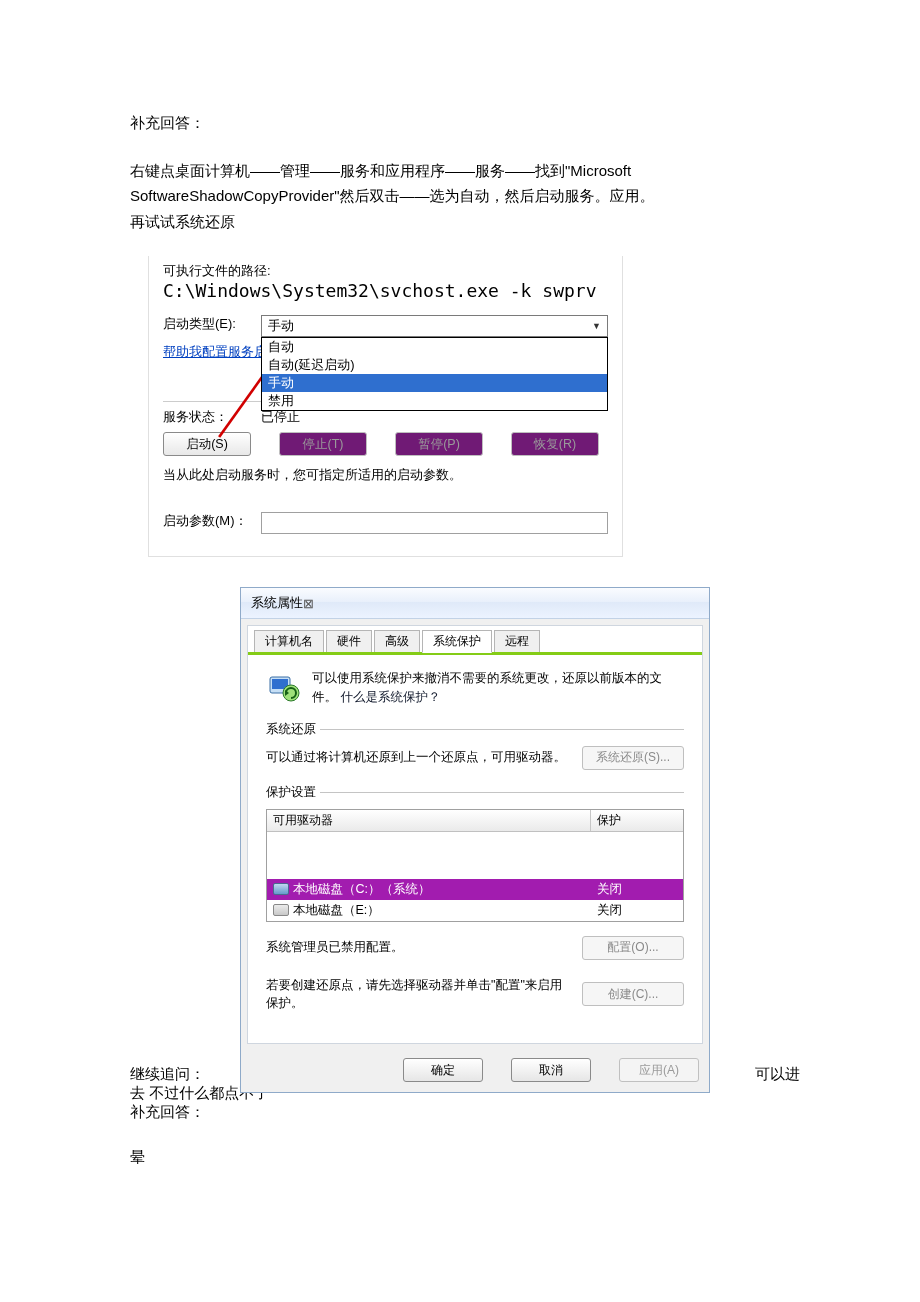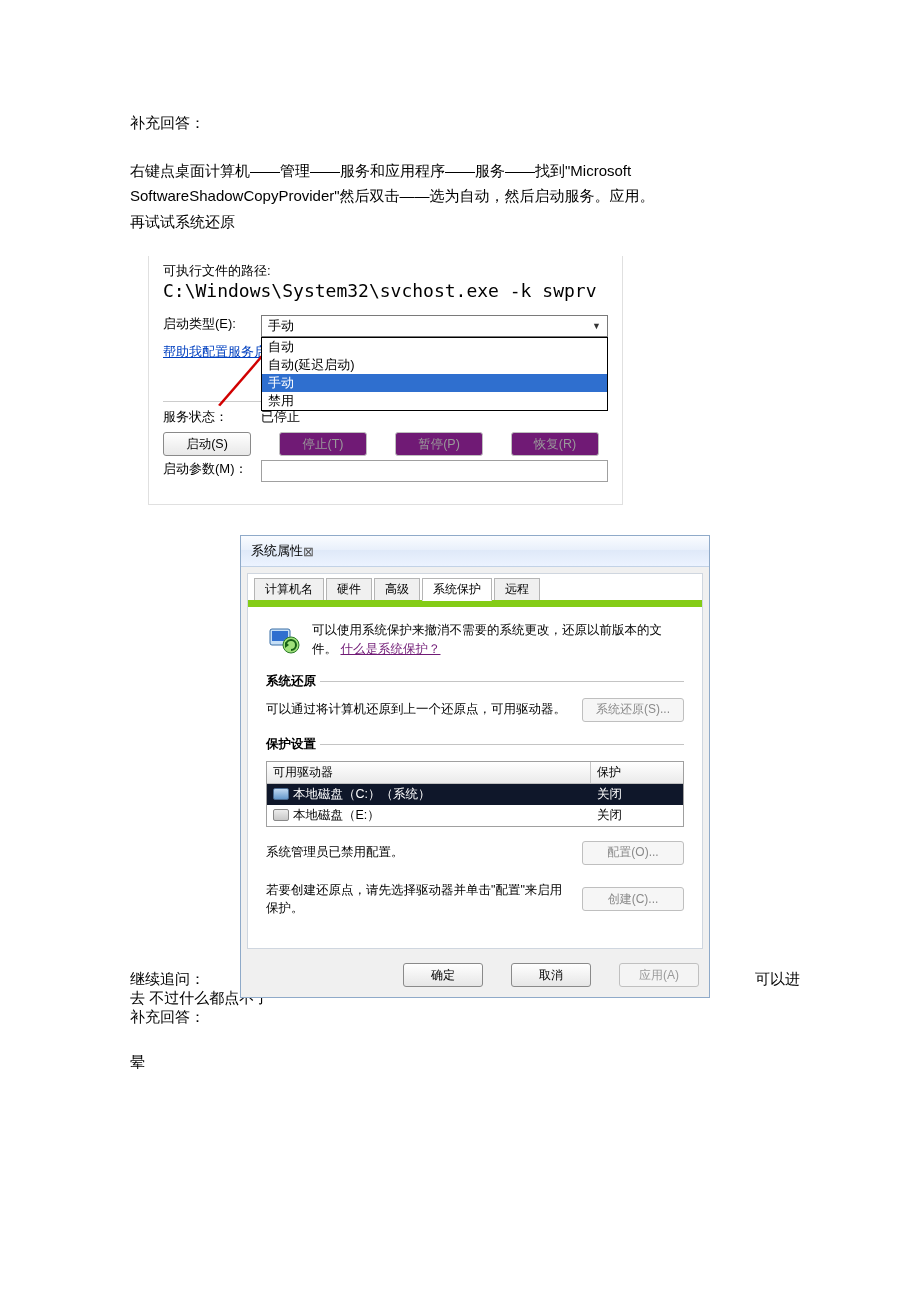--- a/index.html
+++ b/index.html
@@ -88,41 +88,41 @@
   }
   .sys-title {
     background: linear-gradient(#fafcff,#e9f0fb 45%,#dfe9f8 46%,#ecf3ff);
     padding: 6px 10px;
     font-size: 13px;
     border-bottom: 1px solid #c2d2e6;
     display: flex; align-items: center;
   }
   .sys-close { color: #555; font-size: 13px; }
   .sys-body { background: #fff; margin: 6px; border: 1px solid #cfd6df; padding: 0 0 10px 0; }
-  .sys-tabs { display: flex; padding: 4px 6px 0 6px; border-bottom: 7px solid #84cc16; background: #fff; }
+  .sys-tabs { display: flex; padding: 4px 6px 0 6px; border-bottom: 3px solid #84cc16; background: #fff; }
   .sys-tab {
     padding: 2px 10px;
     border: 1px solid #b5b5b5;
     border-bottom: none;
     margin-right: 2px;
     background: #f0f0f0;
     font-size: 12px;
     position: relative;
   }
   .sys-tab.active { background: #fff; border-bottom: 1px solid #fff; margin-bottom: -1px; }
   .sys-inner { padding: 14px 18px 6px 18px; }
   .sys-head { display: flex; gap: 10px; margin-bottom: 14px; }
   .sys-icon {
     width: 36px; height: 36px; flex: none;
     display: flex; align-items: center; justify-content: center;
   }
   .sys-headtext { font-size: 12.5px; line-height: 1.5; }
-  .sys-headtext a { color: #701a75; text-decoration: underline; }
+  .sys-headtext a { color: #0f172a; }
   .sys-group { margin: 6px 0 14px 0; }
-  .sys-grouphead { display: flex; align-items: center; gap: 4px; margin-bottom: 8px; font-weight: bold; }
+  .sys-grouphead { display: flex; align-items: center; gap: 4px; margin-bottom: 8px; }
   .sys-grouphead .line { flex: 1; border-top: 1px solid #c4c4c4; }
   .sys-row2 { display: flex; align-items: center; gap: 10px; }
   .sys-row2 .txt { flex: 1; line-height: 1.5; }
   .sys-side-btn {
     width: 100px; height: 22px;
     border: 1px solid #bfbfbf;
     border-radius: 3px;
     background: #f6f6f6;
     color: #8a8a8a;
     font-size: 12px;
@@ -134,21 +134,21 @@
   }
   .sys-drivehead {
     display: flex; background: linear-gradient(#fff,#eaeaea);
     border-bottom: 1px solid #c0c0c0;
     font-size: 12px;
   }
   .sys-col1 { flex: 1; padding: 2px 6px; border-right: 1px solid #c6c6c6; }
   .sys-col2 { width: 80px; padding: 2px 6px; }
   .sys-driverow { display: flex; font-size: 12.5px; }
   .sys-driverow .sys-col1 { border-right: none; display: flex; align-items: center; gap: 4px; }
-  .sys-driverow.sel { background: #0f172a; color: #fff; }
+  .sys-driverow.sel { background: #a21caf; color: #fff; margin-top: 47px; }
   .drive-icon {
     width: 14px; height: 10px;
     background: linear-gradient(#c0d8f0,#6699cc);
     border: 1px solid #4a6a90;
     border-radius: 2px;
   }
   .drive-icon.off {
     background: linear-gradient(#ececec,#c8c8c8);
     border: 1px solid #888;
   }
@@ -215,20 +215,21 @@
       <div>已停止</div>
     </div>
 
     <div class="svc-btns">
       <div class="svc-btn">启动(S)</div>
       <div class="svc-btn disabled">停止(T)</div>
       <div class="svc-btn disabled">暂停(P)</div>
       <div class="svc-btn disabled">恢复(R)</div>
     </div>
 
+    <div class="svc-hint">当从此处启动服务时，您可指定所适用的启动参数。</div>
 
     <div class="svc-row">
       <div class="svc-label">启动参数(M)：</div>
       <div class="svc-input"></div>
     </div>
   </div>
 
   <div class="sys-wrap">
     <div class="sys-dialog">
       <div class="sys-title">

